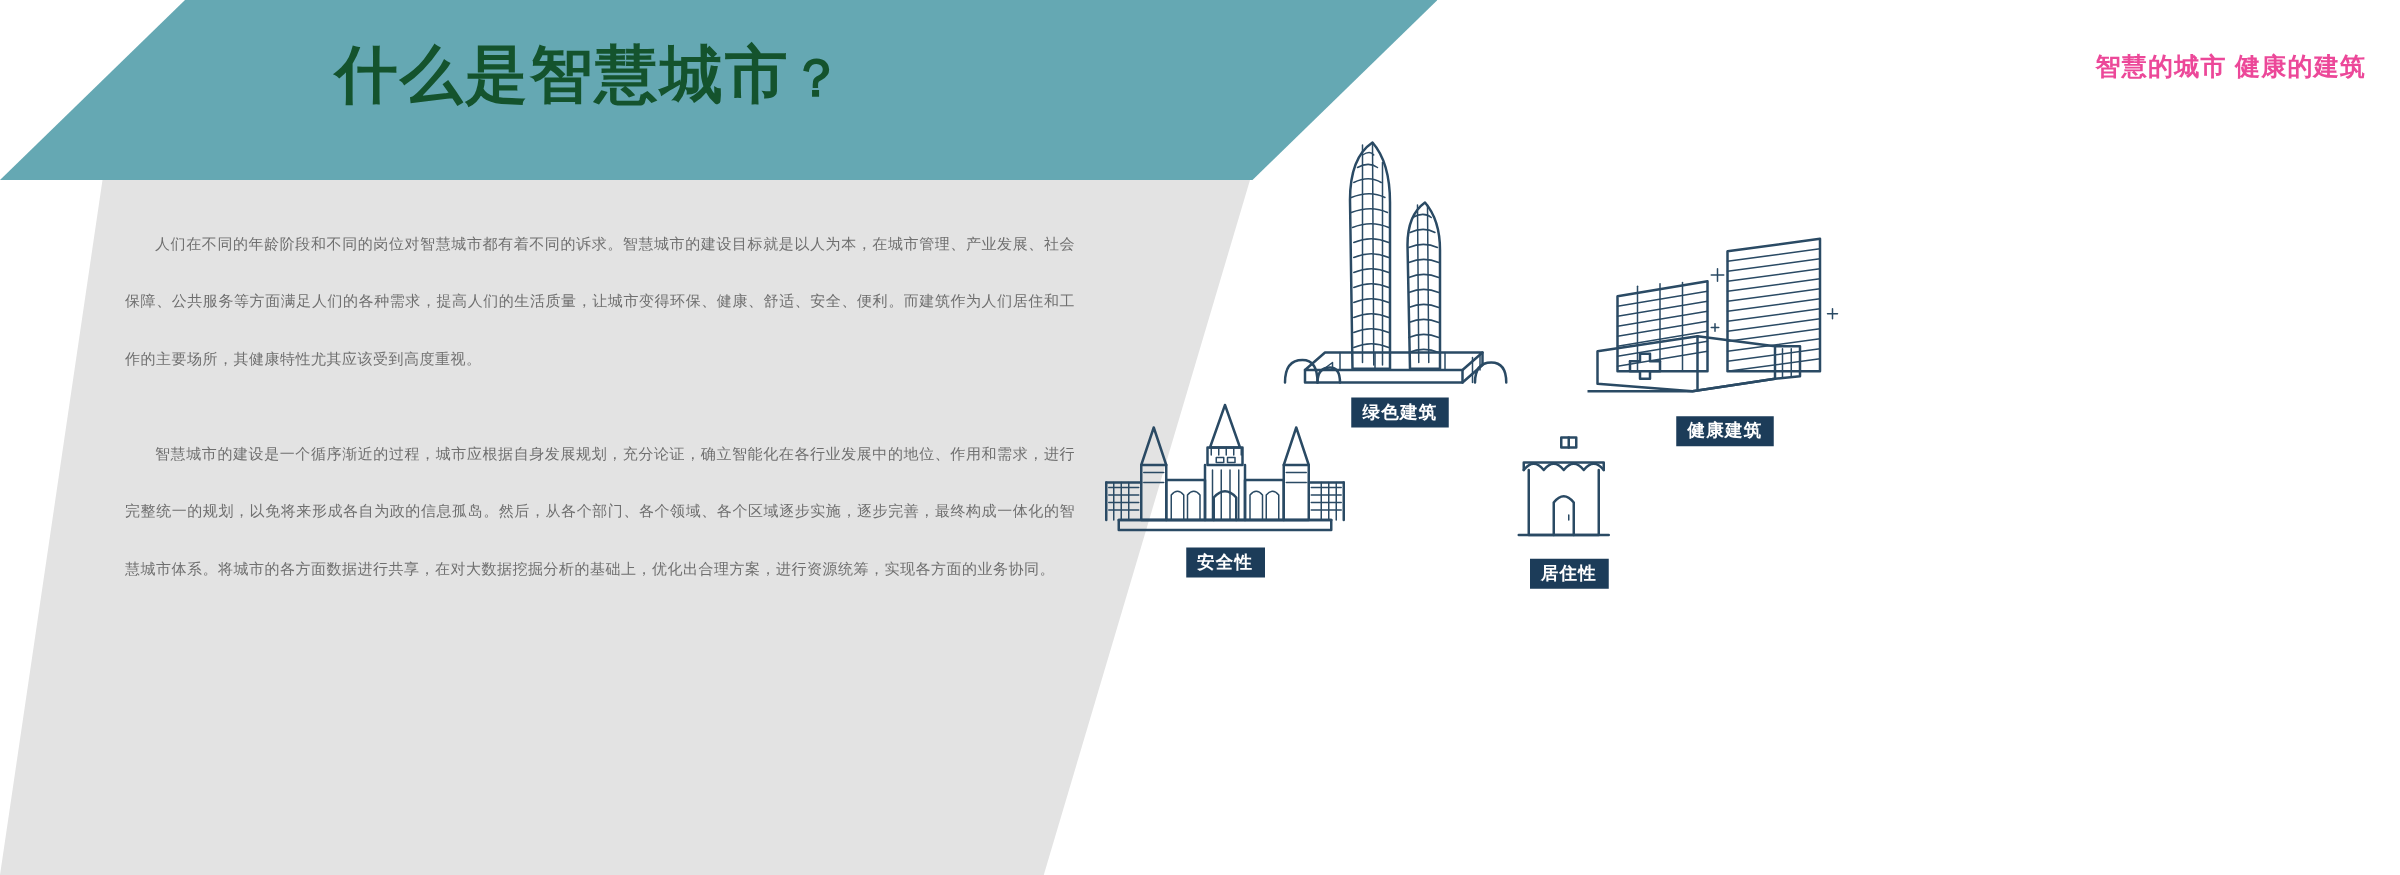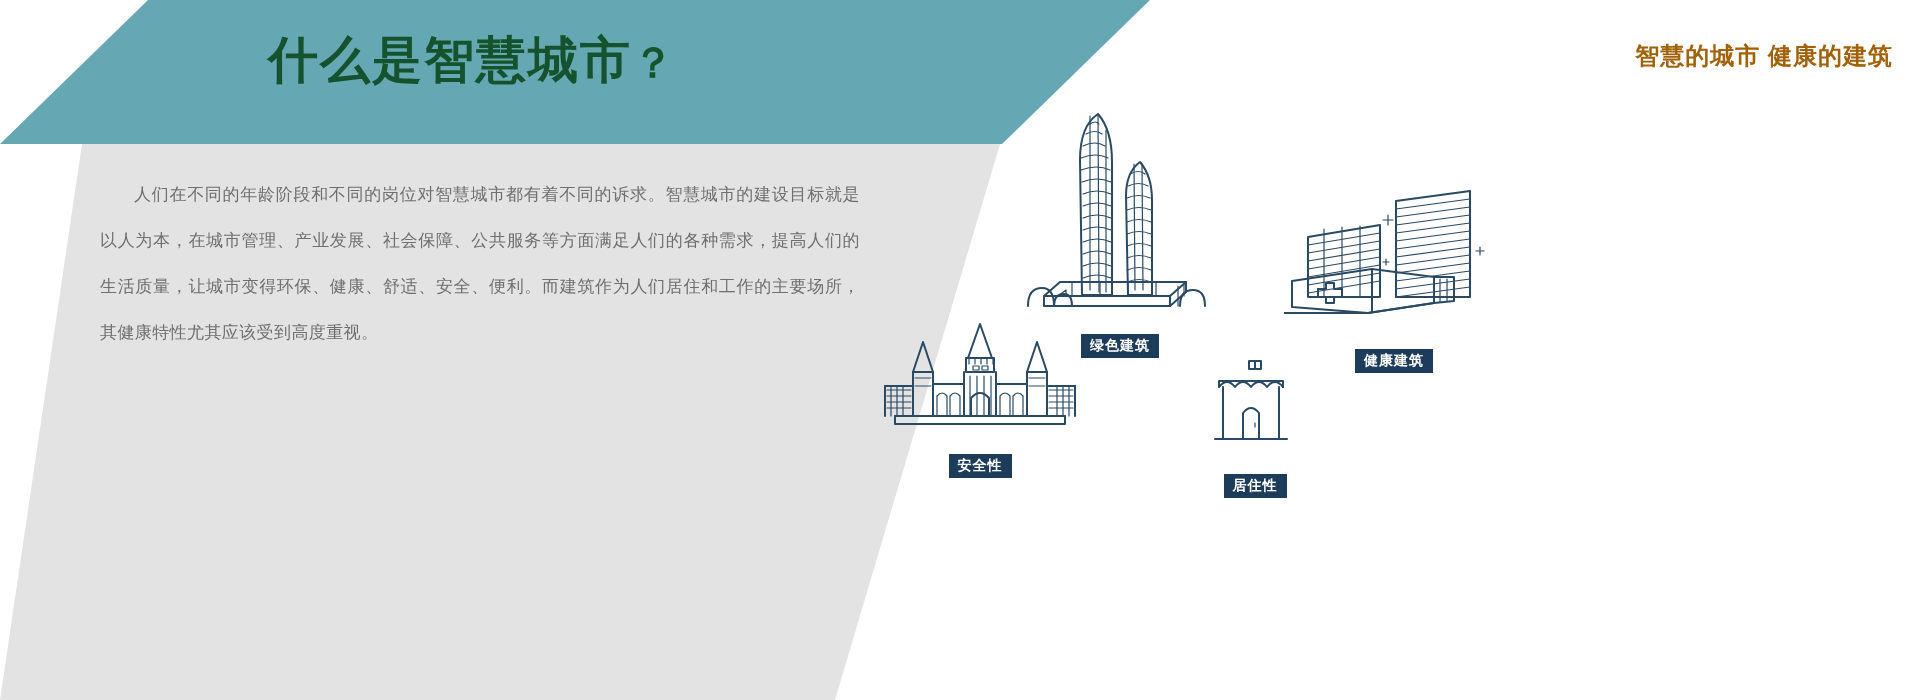--- a/index.html
+++ b/index.html
@@ -42,22 +42,22 @@
   #title-text .qmark {
     font-size: 42px;
     font-weight: bold;
   }
 
   
   #right-headline {
     position: absolute;
     right: 27px;
     top: 40px;
-    color: #a16207;
-    font-size: 24px;
+    color: #ec4899;
+    font-size: 20px;
     font-weight: bold;
     letter-spacing: 1px;
     white-space: nowrap;
     z-index: 4;
   }
 
   
   #body-panel {
     position: absolute;
     left: 0;
@@ -72,21 +72,21 @@
   #body-copy {
     position: absolute;
     left: 100px;
     top: 172px;
     width: 760px;
     z-index: 3;
   }
   #body-copy p {
     margin: 0 0 30px 0;
     color: #6F6F6F;
-    font-size: 17px;
+    font-size: 12px;
     line-height: 46px;
     text-indent: 2em;
     letter-spacing: 0.4px;
     text-align: justify;
   }
   #body-copy p:last-child { margin-bottom: 0; }
 
   
   #icon-area {
     position: absolute;
@@ -99,36 +99,36 @@
   .icon-cell {
     position: absolute;
     text-align: center;
   }
   .icon-art {
     display: block;
     margin: 0 auto;
   }
   .icon-label {
     display: inline-block;
-    margin-top: 24px;
+    margin-top: 8px;
     background: #1C3C59;
     color: #ffffff;
     font-size: 14px;
     font-weight: bold;
     letter-spacing: 1px;
     padding: 4px 9px 5px 9px;
     line-height: 1.1;
     white-space: nowrap;
   }
 
   
   #cell-green   { left: 150px;  top: 10px;  width: 260px; }
-  #cell-health  { left: 414px;  top: 95px;  width: 280px; }
+  #cell-health  { left: 400px;  top: 95px;  width: 280px; }
   #cell-safety  { left: 0px;    top: 230px; width: 280px; }
-  #cell-live    { left: 300px;  top: 265px; width: 230px; }
+  #cell-live    { left: 300px;  top: 254px; width: 230px; }
   #cell-func    { left: 530px;  top: 265px; width: 260px; }
 
   .stroke {
     fill: none;
     stroke: #2A4A64;
     stroke-width: 2;
     stroke-linecap: round;
     stroke-linejoin: round;
   }
   .stroke-thin {
@@ -144,20 +144,21 @@
 
 <div id="title-banner"></div>
 <div id="title-text"><span>什么是智慧城市</span><span class="qmark">？</span></div>
 
 <div id="right-headline">智慧的城市  健康的建筑</div>
 
 <div id="body-panel"></div>
 
 <div id="body-copy">
   <p>人们在不同的年龄阶段和不同的岗位对智慧城市都有着不同的诉求。智慧城市的建设目标就是以人为本，在城市管理、产业发展、社会保障、公共服务等方面满足人们的各种需求，提高人们的生活质量，让城市变得环保、健康、舒适、安全、便利。而建筑作为人们居住和工作的主要场所，其健康特性尤其应该受到高度重视。</p>
+  <p>智慧城市的建设是一个循序渐近的过程，城市应根据自身发展规划，充分论证，确立智能化在各行业发展中的地位、作用和需求，进行完整统一的规划，以免将来形成各自为政的信息孤岛。然后，从各个部门、各个领域、各个区域逐步实施，逐步完善，最终构成一体化的智慧城市体系。将城市的各方面数据进行共享，在对大数据挖掘分析的基础上，优化出合理方案，进行资源统筹，实现各方面的业务协同。</p>
 </div>
 
 <div id="icon-area">
 
   <div class="icon-cell" id="cell-green">
     <svg class="icon-art" width="200" height="210" viewBox="0 0 200 210">
 
       <path class="stroke" d="M62 195 L60 60 Q60 26 78 14 Q92 30 92 62 L92 195 Z"></path>
 
       <path class="stroke" d="M108 195 L106 96 Q106 72 120 62 Q132 76 132 100 L132 195 Z"></path>

